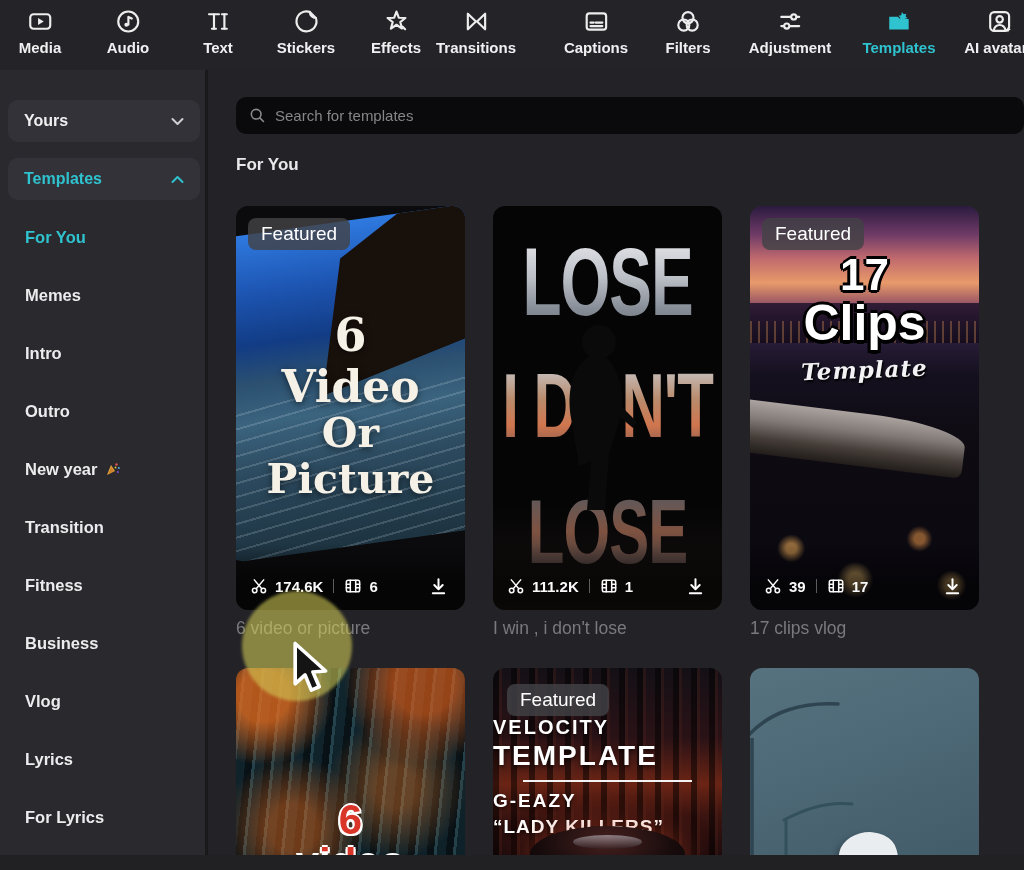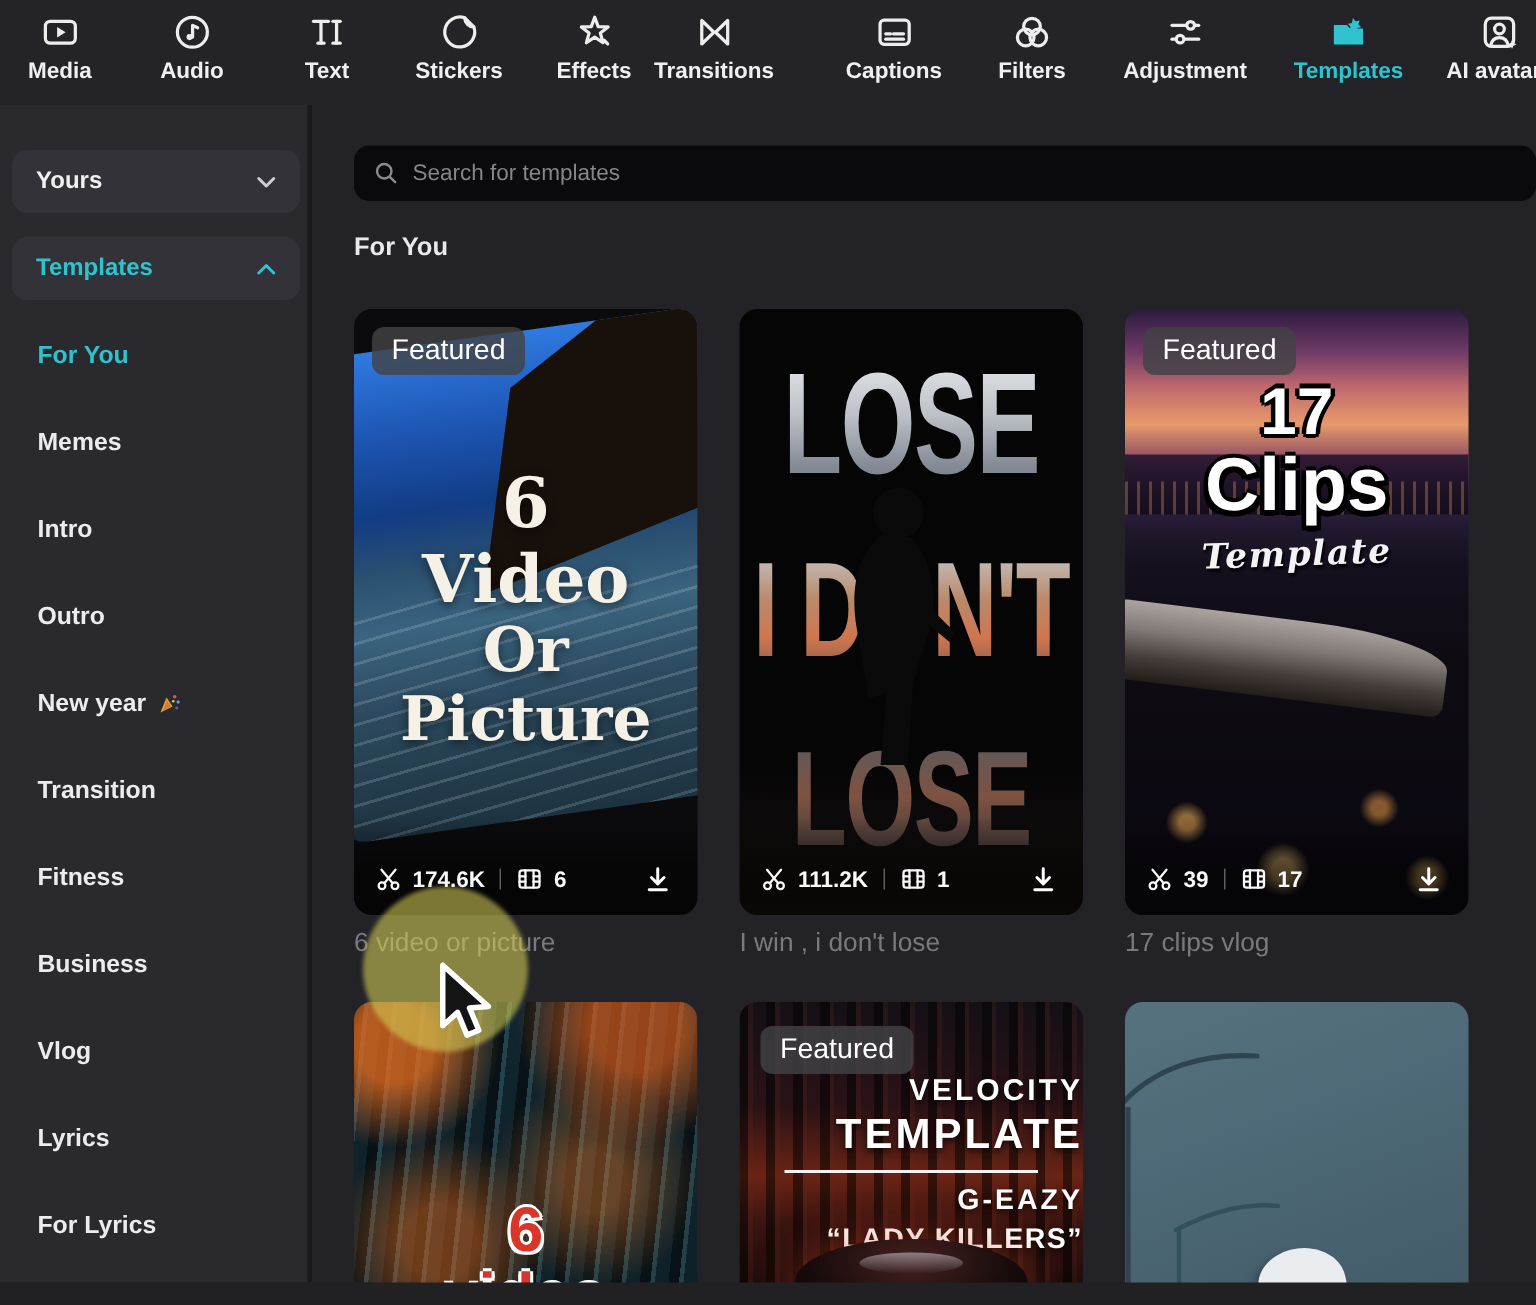--- a/index.html
+++ b/index.html
@@ -97,21 +97,21 @@
       linear-gradient(180deg,#132a33 0%,#0e2229 100%); }
   .art4-text { position:absolute; left:0; width:100%; text-align:center; font-weight:800; color:#d93529; z-index:3;
     text-shadow:-2px 0 0 #fff, 2px 0 0 #fff, 0 -2px 0 #fff, 0 2px 0 #fff, 2px 2px 0 #fff, -2px 2px 0 #fff; }
   .art4-6 { top:128px; font-size:42px; }
   .art4-video { top:172px; font-size:42px; }
 
   
   .art5 { background:
       repeating-linear-gradient(90deg, rgba(0,0,0,0.5) 0 6px, rgba(90,40,30,0.25) 6px 9px, rgba(0,0,0,0) 9px 18px),
       linear-gradient(180deg,#141016 0%,#2a1216 35%,#6b2414 58%,#3a1410 74%,#16090c 100%); }
-  .art5 .t { position:absolute; left:0; width:100%; text-align:right; color:#fff; z-index:3; text-shadow:0 2px 4px rgba(0,0,0,0.7); }
+  .art5 .t { position:absolute; left:0; width:100%; text-align:left; color:#fff; z-index:3; text-shadow:0 2px 4px rgba(0,0,0,0.7); }
   .art5-velocity { top:48px; font-size:20px; font-weight:800; letter-spacing:2px; }
   .art5-template { top:72px; font-size:28px; font-weight:800; letter-spacing:2px; }
   .art5-line { position:absolute; top:112px; left:13%; width:74%; height:2px; background:#f2f2f2; z-index:3; }
   .art5-geazy { top:122px; font-size:19px; font-weight:800; letter-spacing:2px; }
   .art5-lady { top:148px; font-size:19px; font-weight:800; letter-spacing:1px; }
   .car { position:absolute; bottom:-16px; left:16%; width:68%; height:58px; border-radius:55% 55% 18% 18%; z-index:3;
     background:radial-gradient(ellipse at 50% 26%, #45201e 0%, #170b0c 62%, #0a0607 100%);
     box-shadow:0 0 26px 5px rgba(210,70,35,0.35); }
   .car::before { content:""; position:absolute; top:9px; left:28%; width:44%; height:14px; border-radius:50%; background:linear-gradient(180deg, rgba(220,220,230,0.5), rgba(40,40,50,0.2)); }
 

